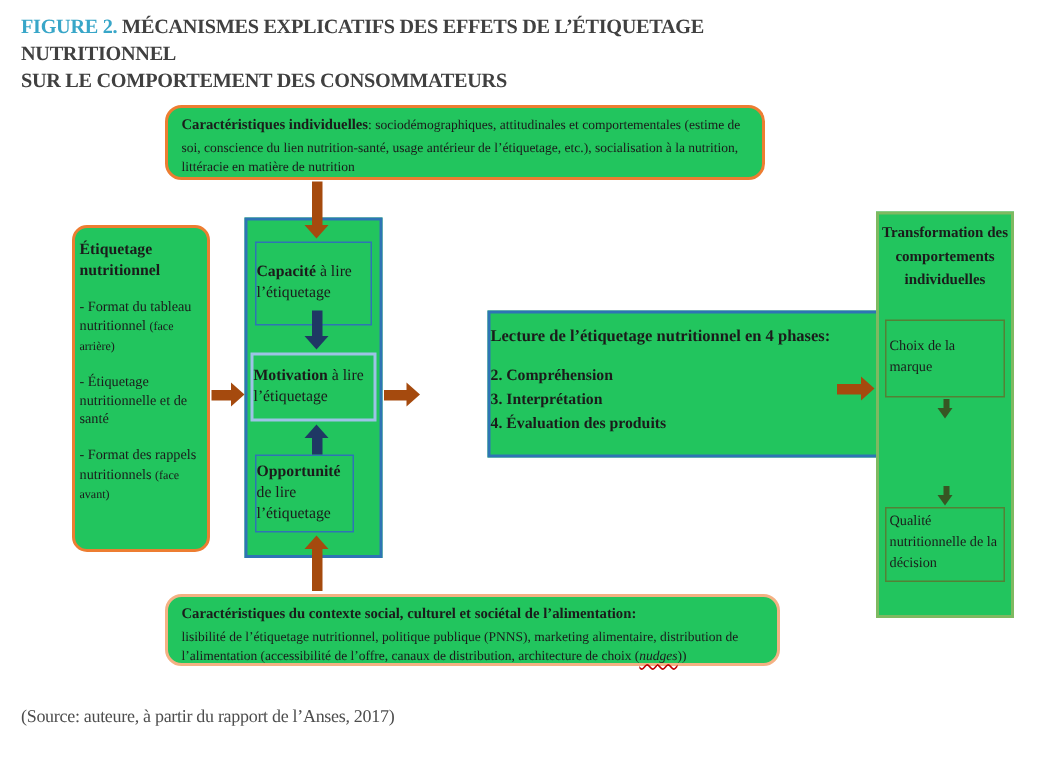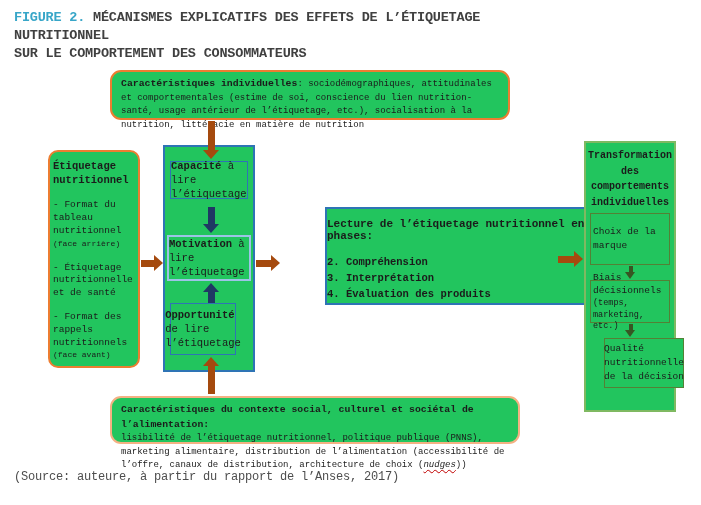--- a/index.html
+++ b/index.html
@@ -6,21 +6,21 @@
     --figure-label:#38A6C8; --title-text:#404040;
     --orange-border:#ED7D31; --peach-border:#F4B183;
     --blue-border:#2E74B5; --light-blue-border:#9DC3E6;
     --green-outer:#7FB961; --green-inner:#538135; --green-arrow:#375623;
     --navy-arrow:#1F3864; --brown-arrow:#A54A0E;
     --source-text:#4D4D4D; --body-text:#1b1b1b;
   }
   html,body{margin:0;padding:0;background:#fff;}
   .canvas{
     position:relative;width:701px;height:505px;background:#fff;overflow:hidden;
-    font-family:Liberation Mono, monospace;color:var(--body-text);
+    font-family:Liberation Serif, serif;color:var(--body-text);
   }
   
   .fig-title{
     position:absolute;left:14px;top:9px;width:560px;
     font-weight:bold;font-size:13.5px;line-height:1.32;letter-spacing:-0.2px;
     color:var(--title-text);
   }
   .fig-title .lbl{color:var(--figure-label);}
   
   .box{position:absolute;background:#22c55e;box-sizing:border-box;text-align:left;}
@@ -86,21 +86,21 @@
   </div>
 
   <div class="box rounded orange left-box" style="left:48px;top:150px;width:92px;height:218px;border-radius:10px;">
     <div class="lb-title">Étiquetage nutritionnel</div>
     <div class="lb-item"><span>- Format du tableau nutritionnel </span><span class="small">(face arrière)</span></div>
     <div class="lb-item"><span>- Étiquetage nutritionnelle et de santé</span></div>
     <div class="lb-item"><span>- Format des rappels nutritionnels </span><span class="small">(face avant)</span></div>
   </div>
 
   <div class="box blue" style="left:163px;top:145px;width:92px;height:227px;"></div>
-  <div class="box blue-thin proc flexc" style="left:170px;top:161px;width:78px;height:38px;">
+  <div class="box blue-thin proc flexc" style="left:170px;top:161px;width:78px;height:56px;">
     <div><b>Capacité</b><span> à lire l’étiquetage</span></div>
   </div>
   <div class="box lightblue proc flexc" style="left:167px;top:235px;width:84px;height:46px;">
     <div><b>Motivation</b><span> à lire l’étiquetage</span></div>
   </div>
   <div class="box blue-thin proc flexc" style="left:170px;top:303px;width:66px;height:52px;">
     <div><b>Opportunité</b><span> de lire l’étiquetage</span></div>
   </div>
 
   <div class="box blue center-box" style="left:281px;top:207px;width:276px;height:98px;">
@@ -110,24 +110,21 @@
       <div><span>3. Interprétation</span></div>
       <div><span>4. Évaluation des produits</span></div>
     </div>
   </div>
 
   <div class="box green-out" style="left:584px;top:141px;width:92px;height:271px;"></div>
   <div class="right-title">Transformation des comportements individuelles</div>
   <div class="box green-in right-item flexc" style="left:590px;top:213px;width:80px;height:52px;">
     <div>Choix de la marque</div>
   </div>
-  <div class="box green-in right-item flexc" style="left:590px;top:280px;width:80px;height:43px;">
-    <div><span>Biais décisionnels</span><span class="small">(temps, marketing, etc.)</span></div>
-  </div>
-  <div class="box green-in right-item flexc" style="left:604px;top:338px;width:80px;height:50px;">
+  <div class="box green-in right-item flexc" style="left:590px;top:338px;width:80px;height:50px;">
     <div>Qualité nutritionnelle de la décision</div>
   </div>
 
   <div class="box rounded peach wide-box" style="left:110px;top:396px;width:410px;height:48px;">
     <b>Caractéristiques du contexte social, culturel et sociétal de l’alimentation:</b><br>
     <span>lisibilité de l’étiquetage nutritionnel, politique publique (PNNS), marketing alimentaire, distribution de l’alimentation (accessibilité de l’offre, canaux de distribution, architecture de choix (</span><span class="nudges">nudges</span><span>))</span>
   </div>
 
   <div class="arrow a-brown dir-down" style="left:203px;top:121px;width:16px;height:38px;">
       <div class="shaft"></div>

